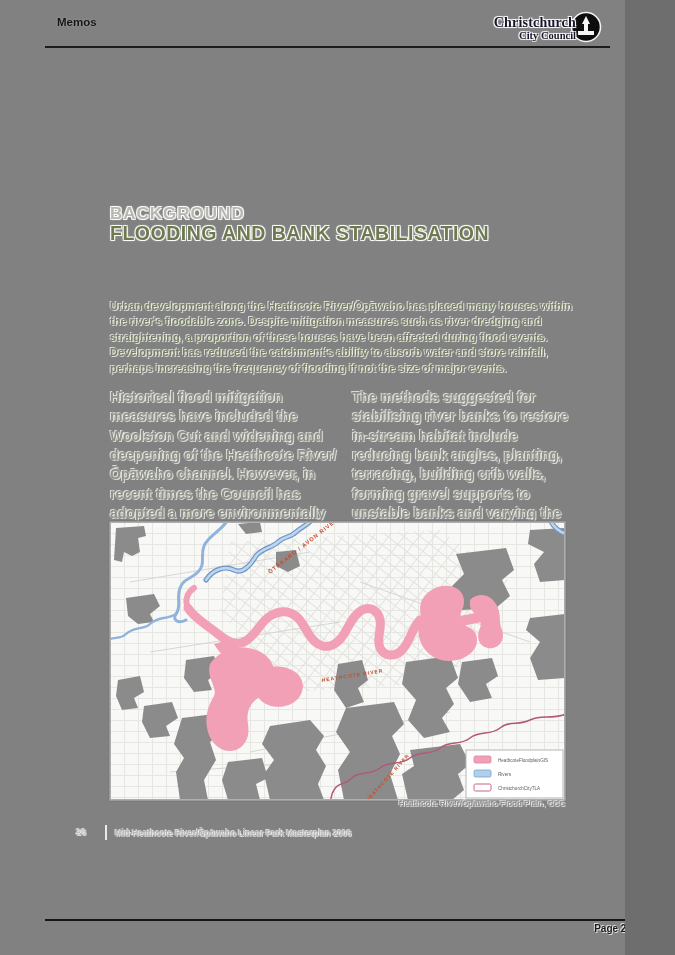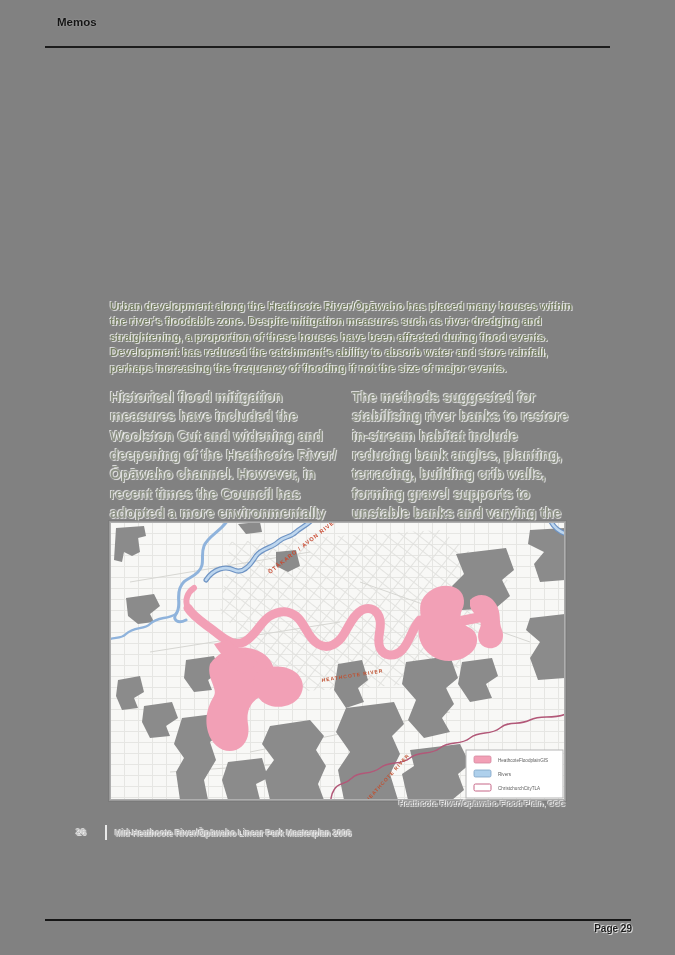--- a/index.html
+++ b/index.html
@@ -1,17 +1,17 @@
 <!DOCTYPE html>
 <html><head>
 <meta charset="utf-8">
 <style>
   html,body{margin:0;padding:0;background:#6e6e6e;}
   #screen{
-    position:relative;width:675px;height:955px;overflow:hidden;
+    position:relative;width:625px;height:955px;overflow:hidden;
     background:#818181;font-family:"Liberation Sans",sans-serif;text-decoration:underline;
   }
   .abs{position:absolute;}
   .emboss{
     text-shadow:-1px -1px 0 rgba(255,255,255,.85),1px -1px 0 rgba(255,255,255,.85),
     -1px 1px 0 rgba(255,255,255,.85),1px 1px 0 rgba(255,255,255,.85),0 0 3px rgba(255,255,255,.7);
   }
   .emboss-soft{
     text-shadow:-1px -1px 0 rgba(255,255,255,.65),1px 1px 0 rgba(255,255,255,.65),0 0 2px rgba(255,255,255,.6);
   }
@@ -39,23 +39,37 @@
   .fsep{left:105px;top:825px;width:2px;height:15px;background:#e9e9e9;}
   .ftitle{left:115px;top:828px;font-size:8.4px;font-weight:bold;color:#b8b8b8;}
 </style>
 </head>
 <body>
 
 <div id="screen">
 
   <div class="abs memos">Memos</div>
 
+  <div class="abs logo">
+    <div class="logo-text emboss">
+      <div class="logo-l1">Christchurch</div>
+      <div class="logo-l2">City Council</div>
+    </div>
+    <span>
+      <svg width="32" height="32" viewBox="0 0 32 32">
+        <circle cx="16" cy="16" r="14.5" fill="#0d0d0d" stroke="#f2f2f2" stroke-width="1.6"></circle>
+        <path d="M16 5 L20 13 L18 13 L18 20 L24 20 L24 24 L8 24 L8 20 L14 20 L14 13 L12 13 Z" fill="#f5f5f5"></path>
+      </svg>
+    </span>
+  </div>
 
   <div class="abs hrule"></div>
 
+  <div class="abs kicker emboss">BACKGROUND</div>
+  <div class="abs h1 emboss">FLOODING AND BANK STABILISATION</div>
 
   <div class="abs intro emboss-soft">Urban development along the Heathcote River/Ōpāwaho has placed many houses within the river's floodable zone. Despite mitigation measures such as river dredging and straightening, a proportion of these houses have been affected during flood events. Development has reduced the catchment's ability to absorb water and store rainfall, perhaps increasing the frequency of flooding if not the size of major events.</div>
 
   <div class="abs col colL emboss-soft">Historical flood mitigation measures have included the Woolston Cut and widening and deepening of the Heathcote River/Ōpāwaho channel. However, in recent times the Council has adopted a more environmentally sensitive planning approach in preference to the more damaging option of channel widening. The Heathcote River/Ōpāwaho Floodplain Management Strategy, 1998, aims to mitigate the effects of flood damage by various means including creating stormwater detention areas in green corridors and establishing waterway setbacks along river banks.</div>
   <div class="abs col colR emboss-soft">The methods suggested for stabilising river banks to restore in-stream habitat include reducing bank angles, planting, terracing, building crib walls, forming gravel supports to unstable banks and varying the thickness of bank vegetation through planting and management regimes.</div>
 
   <div class="abs map">
     <svg width="455" height="278" viewBox="0 0 455 278">
       <defs>
         <pattern id="grid" width="14" height="11" patternUnits="userSpaceOnUse">

